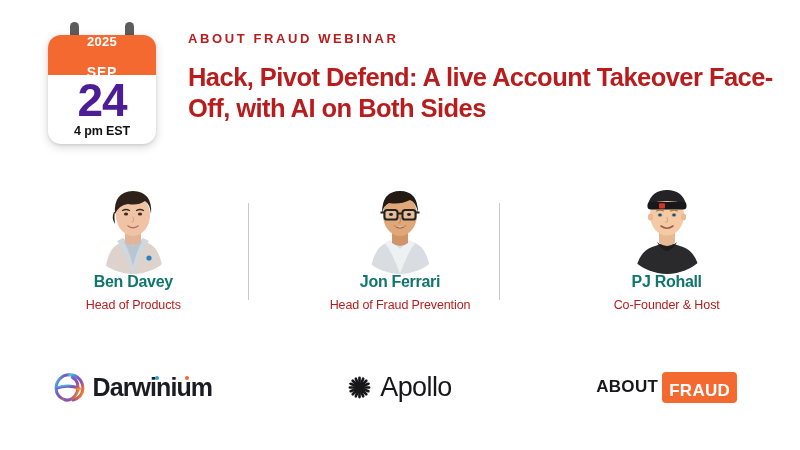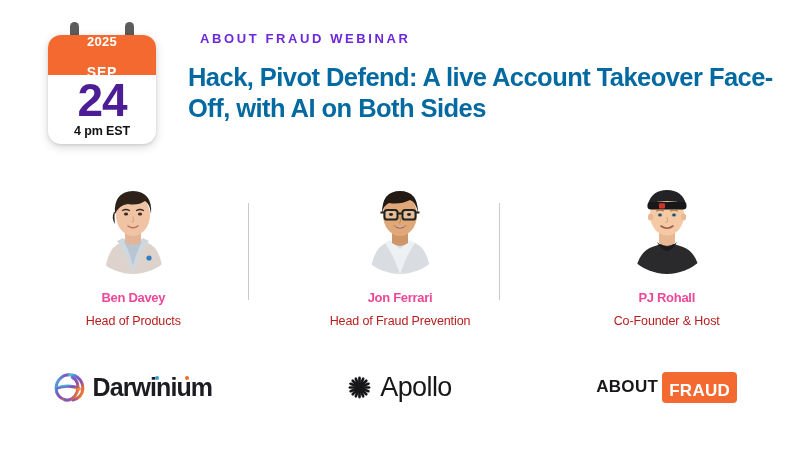--- a/index.html
+++ b/index.html
@@ -53,27 +53,27 @@
     font-size:46px; font-weight:bold; color:#4c1d95; line-height:42px;
     letter-spacing:-1px;
   }
   .cal-time {
     font-size:12.5px; font-weight:bold; color:#111111; line-height:13px;
     margin-top:4px; letter-spacing:-.1px;
   }
 
   
   .eyebrow {
-    position:absolute; left:200px; top:31px;
-    font-size:13px; font-weight:bold; color:#6d28d9;
+    position:absolute; left:188px; top:31px;
+    font-size:13px; font-weight:bold; color:#b91c1c;
     letter-spacing:2.6px;
   }
   .headline {
     position:absolute; left:188px; top:62px; width:600px;
-    font-size:25.5px; font-weight:bold; color:#0369a1;
+    font-size:25.5px; font-weight:bold; color:#b91c1c;
     line-height:31px; letter-spacing:-.55px;
   }
 
   
   .speakers {
     position:absolute; left:0; top:178px; width:800px; height:170px;
     display:flex;
   }
   .speaker {
     flex:1 1 0; position:relative;
@@ -82,22 +82,22 @@
   .divider {
     position:absolute; top:25px; width:1px; height:97px; background:#c9c9cc;
   }
   .divider.d1 { left:248px; }
   .divider.d2 { left:499px; }
 
   .avatar { width:96px; height:96px; position:relative; }
   .avatar svg { display:block; width:96px; height:96px; }
 
   .sp-name {
-    margin-top:16px; font-size:13px; font-weight:bold;
-    color:#ec4899; letter-spacing:-.3px; line-height:16px;
+    font-size:16px; font-weight:bold;
+    color:#0f766e; letter-spacing:-.3px; line-height:16px;
   }
   .sp-role {
     margin-top:8px; font-size:12.5px; color:#b91c1c;
     letter-spacing:-.1px; line-height:14px;
   }
 
   
   .logos {
     position:absolute; left:0; top:358px; width:800px; height:58px;
     display:flex;

